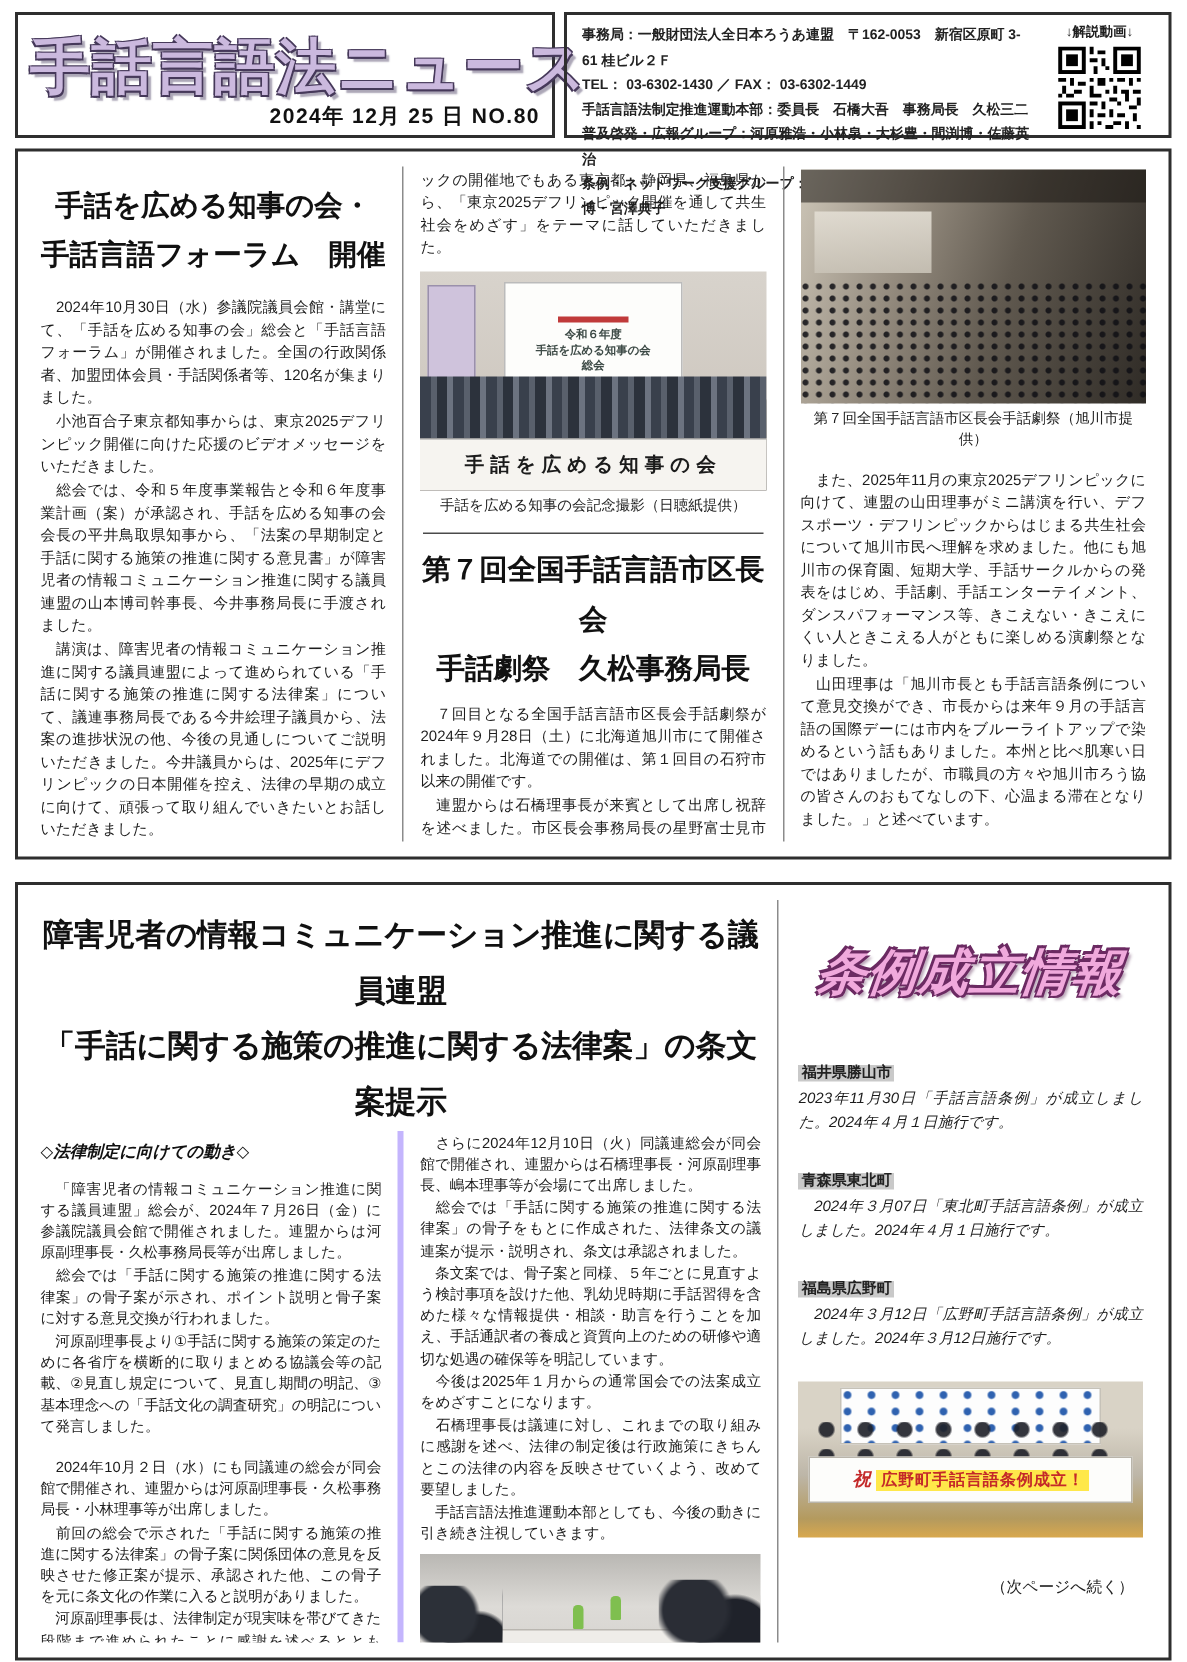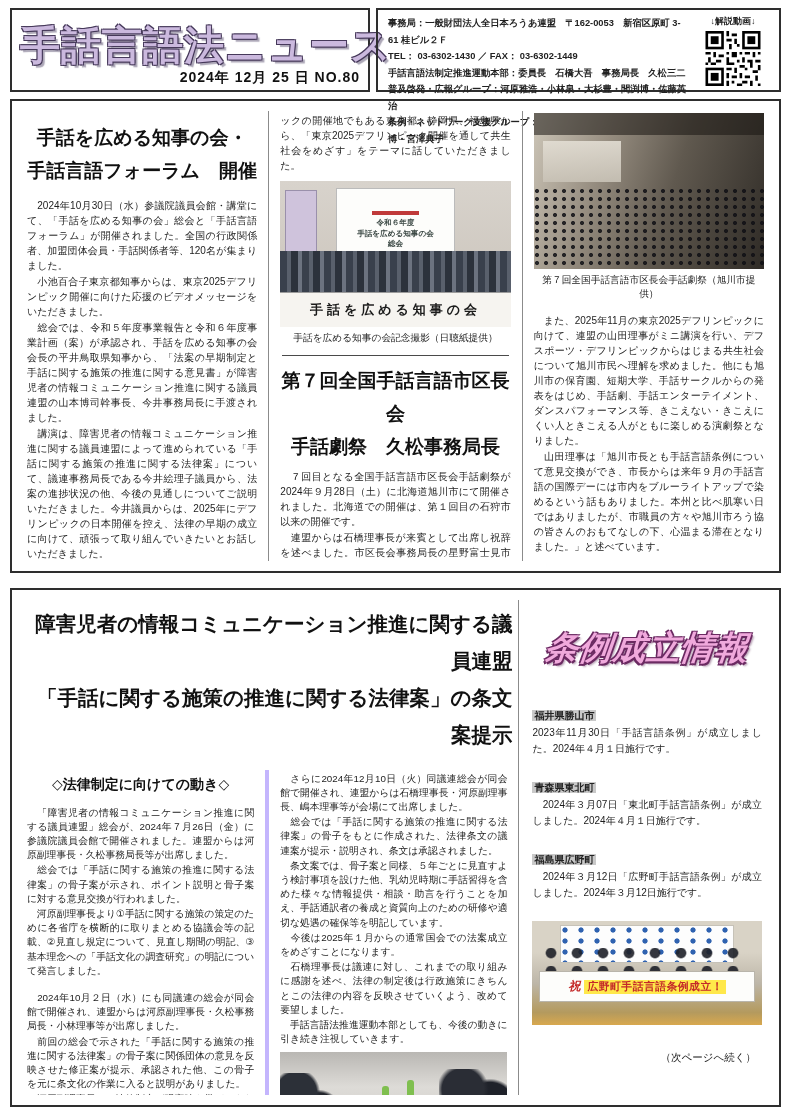--- a/index.html
+++ b/index.html
@@ -65,34 +65,34 @@
   .photo4 .people { position:absolute; left:4%; right:4%; top:26%; height:44%;
     background-image:radial-gradient(circle at 9px 5px, rgba(30,32,40,.9) 0 4.5px, transparent 6px); background-size:26px 18px; }
   .photo4 .banner4 { position:absolute; left:3%; right:3%; top:48%; height:30%; background:#fdfdfb; border:1px solid #b9b5ab;
     display:flex; align-items:center; justify-content:center; gap:4px; }
   .photo4 .shuku { color:#c42929; font-weight:800; font-size:12px; font-style:italic; }
   .photo4 .banner4-text { background:#ffe84a; color:#c42929; font-weight:800; font-size:10.8px; letter-spacing:.5px; padding:0 3px; white-space:nowrap; }
 
   
   .bottom-section { height:519px; display:flex; padding:10px 4px; }
   .bottom-left { width:66.2%; display:flex; flex-direction:column; }
-  .big-title { text-align:right; font-size:20.5px; font-weight:800; line-height:1.8; margin:6px 6px 16px; color:#111; }
+  .big-title { text-align:center; font-size:20.5px; font-weight:800; line-height:1.8; margin:6px 6px 0; color:#111; }
   .bottom-cols { display:flex; flex:1; overflow:hidden; }
   .bcol { flex:1; padding:2px 11px; overflow:hidden; }
   .bcol + .bcol { border-left:4px solid #c4b5fd; }
   .bbody-p { font-size:9.8px; line-height:1.45; text-align:justify; color:#1c1c1c; margin-bottom:1px; }
   .gap-top { margin-top:13px; }
-  .subhead { text-align:center; font-size:14px; font-weight:800; margin:4px 0 12px; color:#111; }
+  .subhead { text-align:left; font-size:11px; font-weight:800; margin:4px 0 12px; color:#111;font-style:italic; }
   .bottom-right { flex:1; border-left:1px solid #8b8b8b; padding:2px 13px; overflow:hidden; }
   .jorei-heading { text-align:center; font-size:33px; font-weight:800; font-style:italic; letter-spacing:1px; margin:24px 0 34px;
     color:#f0a9dc; transform:skewX(-6deg);
     text-shadow:-1.5px -1.5px 0 #6b2a62, 1.5px -1.5px 0 #6b2a62, -1.5px 1.5px 0 #6b2a62, 1.5px 1.5px 0 #6b2a62, 3px 3px 2px rgba(80,30,75,.4); }
   .entry { margin-bottom:21px; }
   .entry-city { display:inline; background:#c9c9c9; font-size:10px; font-weight:700; padding:0 2px; color:#222; }
-  .entry-text { font-size:10px; line-height:1.55; text-align:justify; margin-top:2px; color:#1c1c1c; }
+  .entry-text { font-size:10px; line-height:1.55; text-align:justify; margin-top:2px; color:#1c1c1c;font-style:italic; }
   .continue-note { text-align:right; font-size:10.5px; color:#222; margin-top:26px; padding-right:6px; }
 </style>
 </head>
 <body>
 
 <div class="page">
 
   <div class="header">
     <div class="logo-box">
       <div class="logo">手話言語法ニュース</div>

